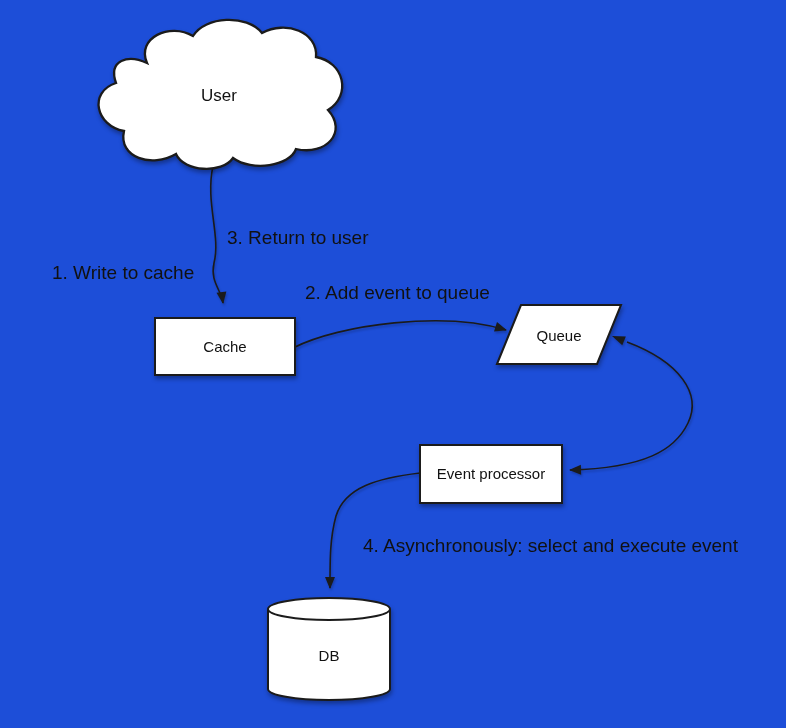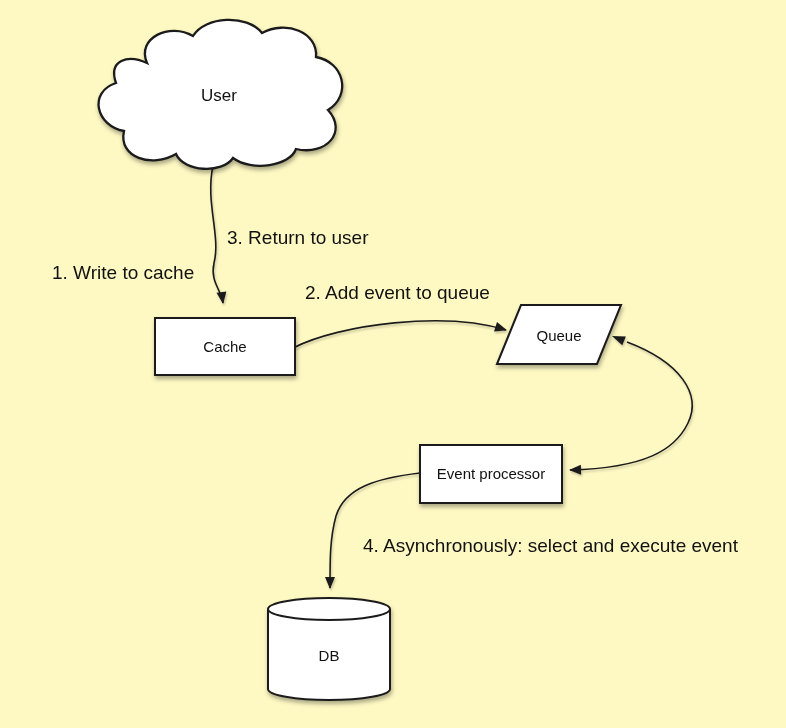--- a/index.html
+++ b/index.html
@@ -4,21 +4,21 @@
 <style>
   html, body {
     margin: 0;
     padding: 0;
     background: #ffffff;
   }
   .canvas {
     position: relative;
     width: 786px;
     height: 728px;
-    background: #fef9c3;
+    background: #1d4ed8;
     overflow: hidden;
     font-family: "Liberation Sans", "DejaVu Sans", sans-serif;
   }
   svg { display: block; }
   .edge {
     fill: none;
     stroke: #1b1b1b;
     stroke-width: 1.6;
   }
   .edges-layer {

